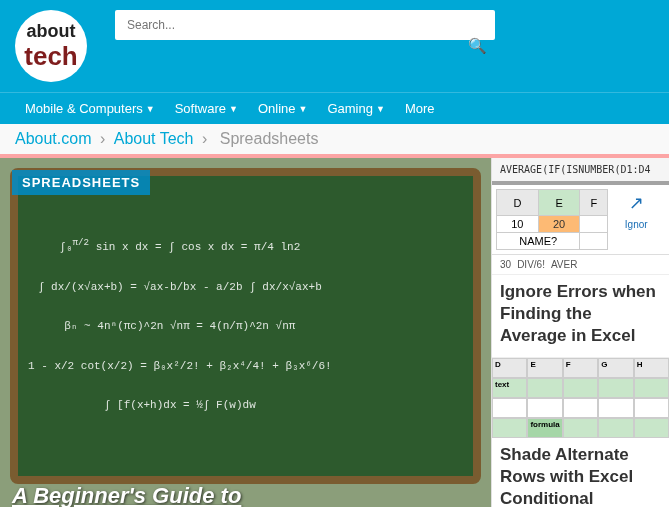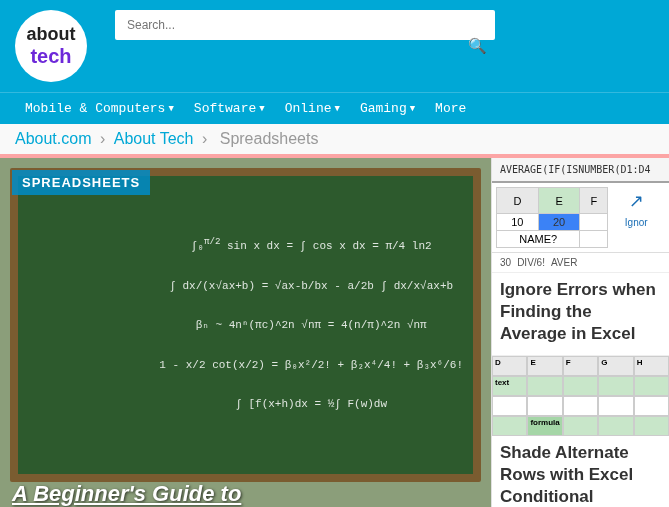--- a/index.html
+++ b/index.html
@@ -66,21 +66,20 @@
     }
     .nav-item {
       color: white;
       padding: 8px 10px;
       font-size: 13px;
       cursor: pointer;
       display: flex;
       align-items: center;
       gap: 3px;
       white-space: nowrap;
-      font-family: Liberation Mono, monospace;
     }
     .nav-arrow { font-size: 9px; }
 
     
     .breadcrumb {
       padding: 6px 15px;
       font-size: 16px;
       color: #555;
       border-bottom: 4px solid #fca5a5;
       background: #f9f9f9;
@@ -118,25 +117,25 @@
 
     
     .chalkboard {
       position: absolute;
       top: 10px;
       left: 10px;
       right: 10px;
       bottom: 60px;
       background: #2d5a2d;
       border: 8px solid #7a5c30;
-      border-radius: 2px;
+      border-radius: 8px;
       overflow: hidden;
       display: flex;
       align-items: center;
-      justify-content: flex-end;
+      justify-content: flex-start;
     }
     .chalkboard-content {
       color: rgba(255,255,255,0.85);
       font-family: 'Courier New', monospace;
       font-size: 11px;
       padding: 10px;
       line-height: 1.8;
       text-align: center;
       white-space: pre;
     }
@@ -166,21 +165,21 @@
       flex-shrink: 0;
       border-left: 1px solid #e0e0e0;
     }
 
     .sidebar-top {
       background: #f5f5f5;
       padding: 6px 8px;
       font-size: 10px;
       color: #333;
       font-family: monospace;
-      border-bottom: 2px solid #a3a3a3;
+      border-bottom: 4px solid #a3a3a3;
       white-space: nowrap;
       overflow: hidden;
       text-overflow: ellipsis;
     }
 
     .sidebar-spreadsheet-preview {
       background: white;
       border-bottom: 1px solid #ddd;
       padding: 4px;
     }
@@ -192,21 +191,21 @@
     .ss-table td, .ss-table th {
       border: 1px solid #ccc;
       padding: 2px 4px;
       text-align: center;
     }
     .ss-table th {
       background: #e8e8e8;
       font-weight: normal;
     }
     .ss-table td.highlight {
-      background: #3b82f6;
+      background: #fdba74;
       color: #333;
     }
 
     .sidebar-article {
       padding: 6px 8px;
       border-bottom: 1px solid #eee;
     }
     .sidebar-article h4 {
       font-size: 17px;
       color: #333;
@@ -269,21 +268,21 @@
       margin: 0 auto 8px;
     }
   </style>
 </head>
 <body>
 
 <div class="header">
   <div class="logo">
     <div class="logo-text">
       <span class="about">about</span><br>
-      <span class="tech" style="color:#6d28d9; font-weight:bold; font-size:20px;">tech</span>
+      <span class="tech" style="color:#7f1d1d; font-weight:bold; font-size:26px;">tech</span>
     </div>
   </div>
   <div class="search-bar">
     <input type="text" placeholder="Search..." style="">
     <button class="search-icon-btn">🔍</button>
   </div>
 </div>
 
 <div class="nav">
   <div class="nav-item">

